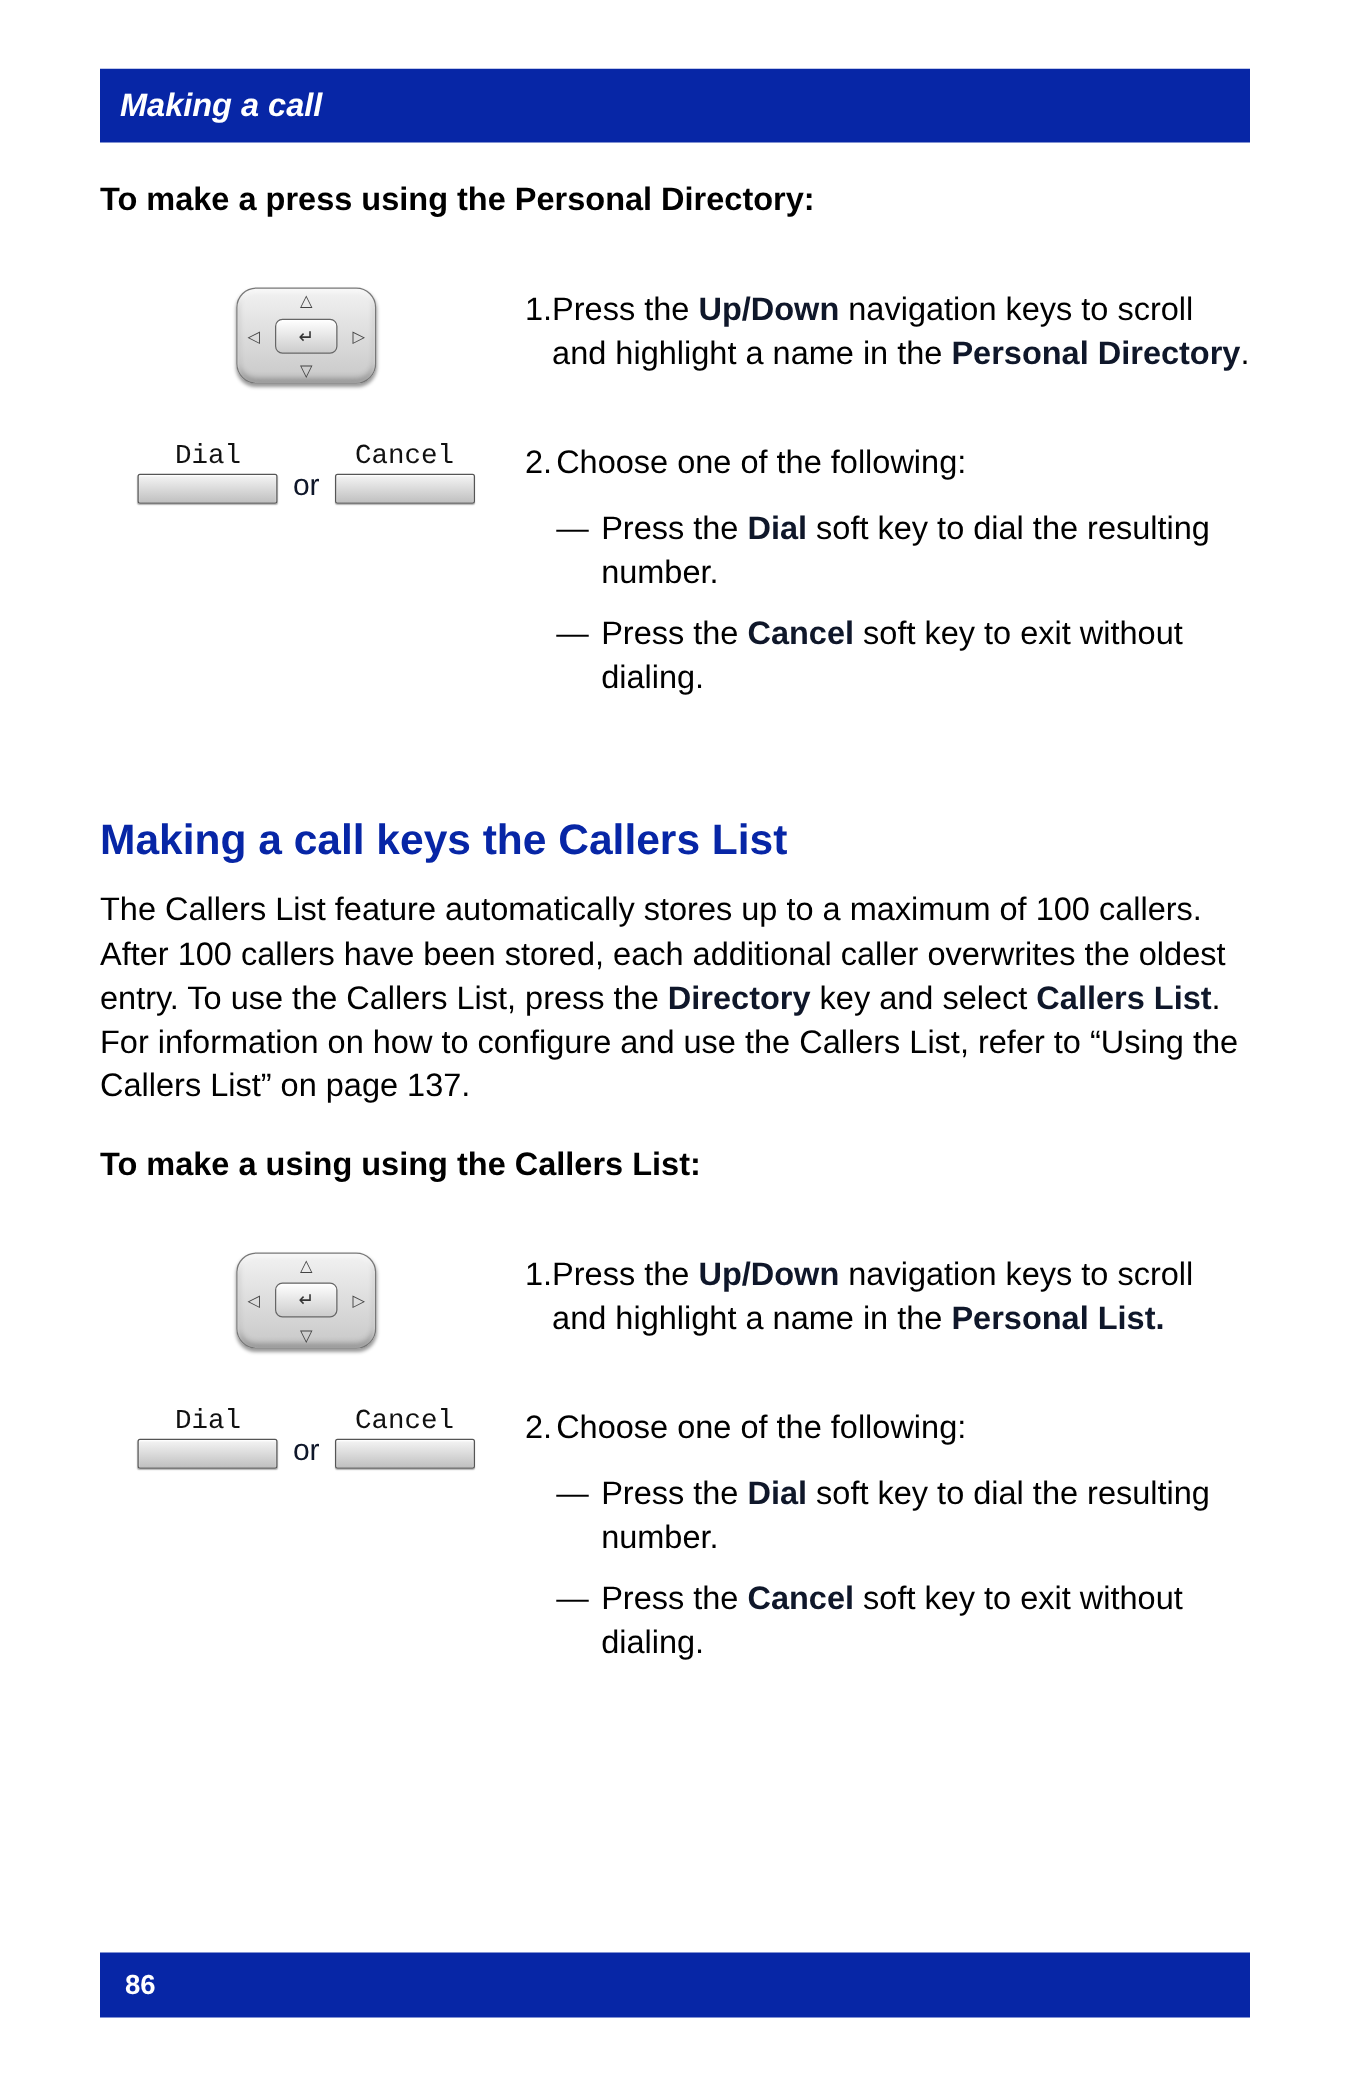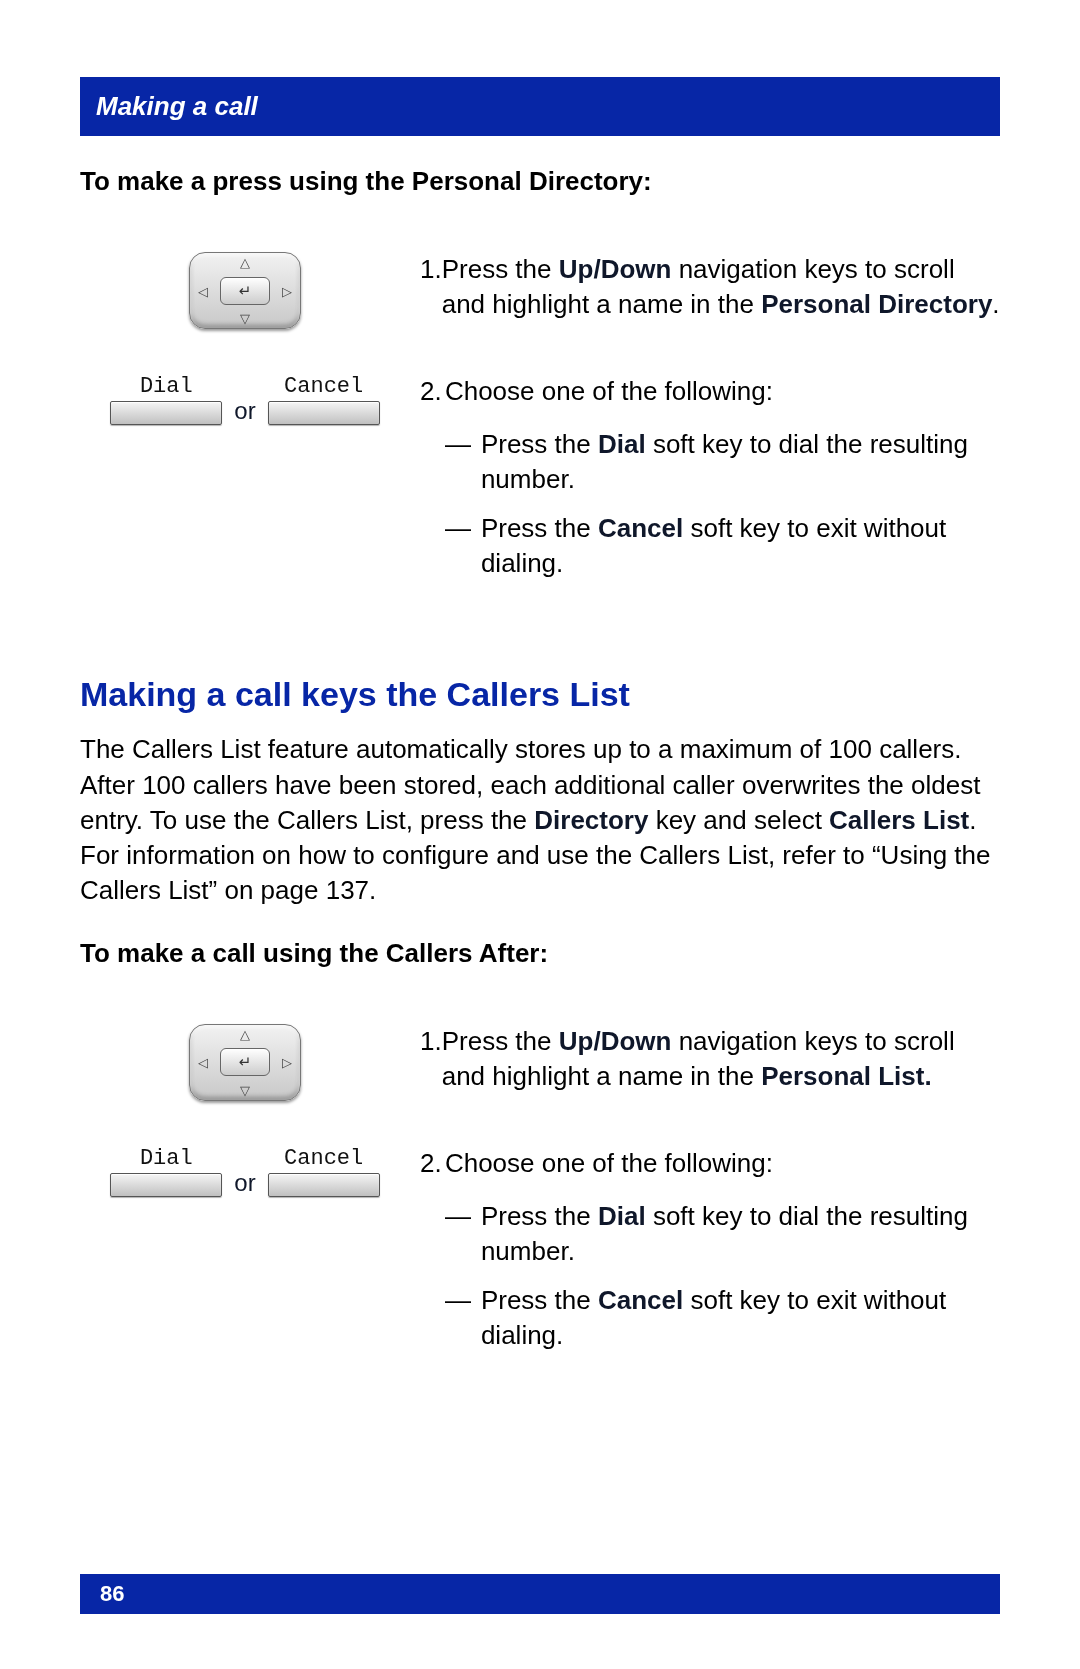--- a/index.html
+++ b/index.html
@@ -6,21 +6,21 @@
     margin: 0;
     padding: 0;
     font-family: Arial, Helvetica, sans-serif;
     background: #fff;
     width: 1080px;
     height: 1669px;
     position: relative;
   }
   .page {
     position: relative;
-    padding: 77px 80px 0 80px;
+    padding: 55px 80px 0 80px;
     box-sizing: border-box;
     height: 100%;
   }
   .header-bar {
     background: #0726a6;
     color: #fff;
     font-weight: bold;
     font-style: italic;
     font-size: 26px;
     padding: 14px 16px 14px 16px;
@@ -154,21 +154,21 @@
     color:#0f172a;
     align-self:flex-end;
     padding-bottom:0px;
   }
 
   .footer-bar {
     position:absolute;
     left:80px;
     bottom:55px;
     width:920px;
-    height:40px;
+    height:52px;
     background:#0726a6;
     color:#fff;
     font-weight:bold;
     font-size:22px;
     display:flex;
     align-items:center;
     padding-left:20px;
     box-sizing:border-box;
   }
 </style>
@@ -236,21 +236,21 @@
       </div>
     </div>
   </div>
 
   <div class="section-title">Making a call keys the Callers List</div>
 
   <div class="bodytext">
     <span>The Callers List feature automatically stores up to a maximum of 100 callers. After 100 callers have been stored, each additional caller overwrites the oldest entry. To use the Callers List, press the </span><span class="kw">Directory</span><span> key and select </span><span class="kw">Callers List</span><span>. For information on how to configure and use the Callers List, refer to “Using the Callers List” on page 137.</span>
   </div>
 
-  <div class="subheading">To make a call using the Callers After:</div>
+  <div class="subheading">To make a using using the Callers List:</div>
 
   <div class="step-row">
     <div class="left-col">
       <div class="navpad">
         <span class="tri up">△</span>
         <span class="tri down">▽</span>
         <span class="tri left">◁</span>
         <span class="tri right">▷</span>
         <span class="enter-arrow">↵</span>
       </div>

